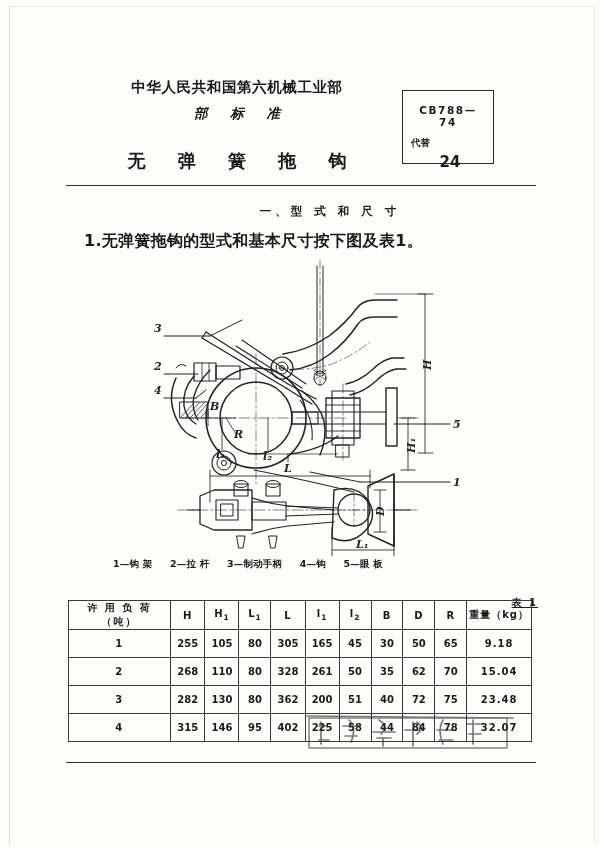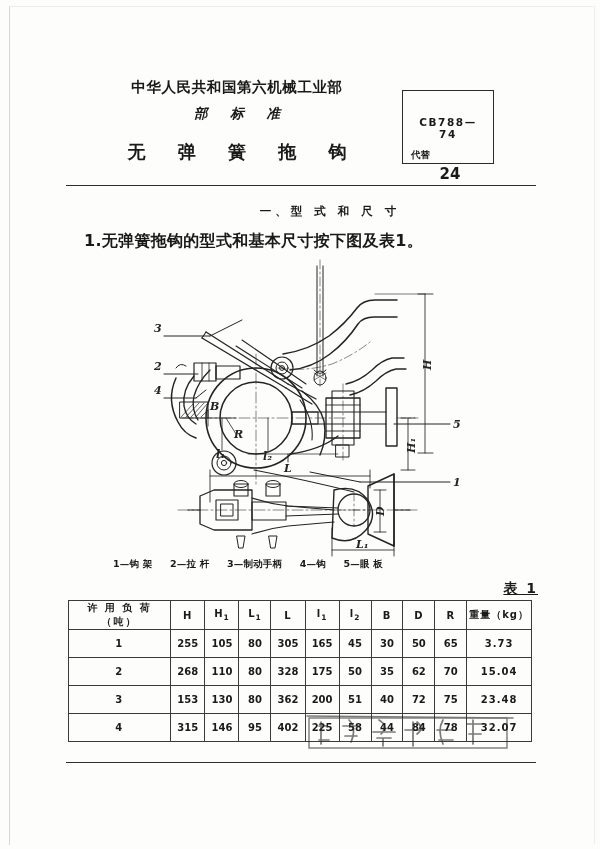--- a/index.html
+++ b/index.html
@@ -31,28 +31,28 @@
   .org{
     font-size:14.5px;font-weight:bold;letter-spacing:.6px;
     line-height:1.25;
   }
   .sub{
     font-size:13.5px;font-weight:bold;letter-spacing:9px;
     margin-top:9px;padding-left:9px;font-style:italic;
   }
   .title{
     font-size:18px;font-weight:bold;letter-spacing:13px;
-    margin-top:17px;padding-left:13px;
+    margin-top:26px;padding-left:13px;
   }
   .stdbox{
     position:absolute;right:58px;top:12px;
     width:92px;height:74px;
     border:1.3px solid #2b2b2b;
     box-sizing:border-box;
-    padding:25px 8px 0 8px;
+    padding:13px 8px 0 8px;
   }
   .stdbox .num{font-size:10.5px;font-weight:bold;letter-spacing:1.6px;text-align:center;}
   .stdbox .repl{font-size:9.5px;font-weight:bold;margin-top:9px;text-align:left;}
   .stdbox .repnum{font-size:15px;font-weight:bold;margin-top:3px;text-align:center;padding-left:4px;}
 
   .rule-top{
     position:absolute;left:66px;top:185px;width:470px;height:0;
     border-top:1.6px solid #2e2e2e;
   }
 
@@ -70,22 +70,22 @@
   .figure{position:absolute;left:150px;top:258px;width:320px;height:300px;}
   .figure svg{display:block;}
   .fig-caption{
     position:absolute;left:0;top:558px;width:496px;text-align:center;
     font-size:9.5px;font-weight:bold;letter-spacing:.2px;
   }
   .fig-caption span{margin:0 7px;}
 
   
   .tbl-label{
-    position:absolute;right:62px;top:580px;
-    font-size:14px;font-weight:bold;letter-spacing:2px;text-decoration:underline;
+    position:absolute;right:62px;top:596px;
+    font-size:10px;font-weight:bold;letter-spacing:2px;text-decoration:underline;
   }
   .tbl-wrap{position:absolute;left:68px;top:600px;width:464px;}
   table.spec{
     border-collapse:collapse;width:464px;
     font-size:10px;font-weight:bold;border-radius:28px;
   }
   table.spec th,table.spec td{
     border:1px solid #3a3a3a;
     text-align:center;
     height:27px;
@@ -383,38 +383,38 @@
           <td class="load">1</td>
           <td class="n">255</td>
           <td class="n">105</td>
           <td class="n">80</td>
           <td class="n">305</td>
           <td class="n">165</td>
           <td class="n">45</td>
           <td class="n">30</td>
           <td class="n">50</td>
           <td class="n">65</td>
-          <td class="wt">3.73</td>
+          <td class="wt">9.18</td>
         </tr>
         <tr>
           <td class="load">2</td>
           <td class="n">268</td>
           <td class="n">110</td>
           <td class="n">80</td>
           <td class="n">328</td>
-          <td class="n">175</td>
+          <td class="n">261</td>
           <td class="n">50</td>
           <td class="n">35</td>
           <td class="n">62</td>
           <td class="n">70</td>
           <td class="wt">15.04</td>
         </tr>
         <tr>
           <td class="load">3</td>
-          <td class="n">153</td>
+          <td class="n">282</td>
           <td class="n">130</td>
           <td class="n">80</td>
           <td class="n">362</td>
           <td class="n">200</td>
           <td class="n">51</td>
           <td class="n">40</td>
           <td class="n">72</td>
           <td class="n">75</td>
           <td class="wt">23.48</td>
         </tr>

